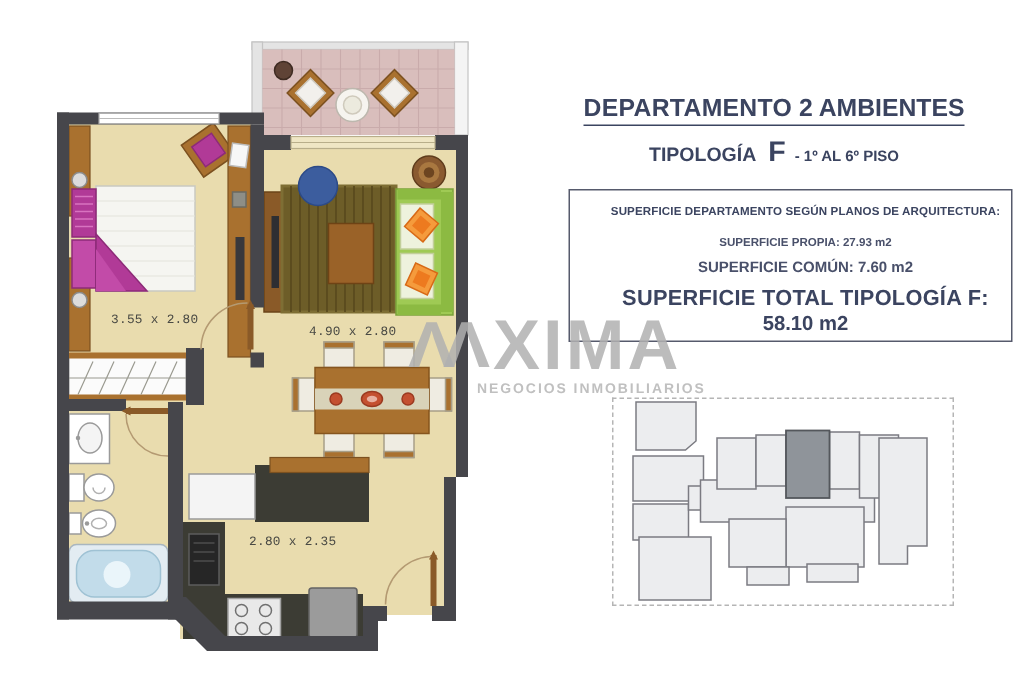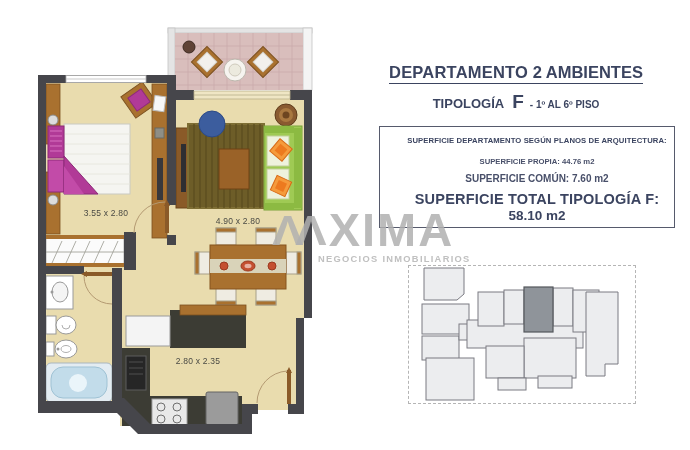--- a/index.html
+++ b/index.html
@@ -1,20 +1,20 @@
 <!DOCTYPE html>
 <html><head>
 <meta charset="utf-8">
 <style>
   html,body{margin:0;padding:0;background:#fff;}
   .canvas{position:relative;width:690px;height:450px;background:#ffffff;overflow:hidden;
           font-family:"Liberation Sans",sans-serif;}
   .plan-svg{position:absolute;left:0;top:0;z-index:1;}
   .dim{position:absolute;z-index:2;font-size:8.5px;color:#4a4a44;letter-spacing:.2px;
-       text-align:center;width:64px;}
+       width:64px;font-family:Liberation Mono, monospace;}
   
   .watermark{position:absolute;left:272px;top:206px;z-index:3;color:#c3c3c3;
              line-height:1;pointer-events:none;}
   .wm-row{display:flex;align-items:flex-end;}
   .wm-logo{font-size:47px;font-weight:bold;letter-spacing:-8px;color:rgba(176,176,176,.85);
            transform:scaleY(.92);margin-right:10px;}
   .wm-name{font-size:47px;font-weight:bold;letter-spacing:2px;color:rgba(176,176,176,.85);}
   .wm-tagline{font-size:9.3px;font-weight:bold;letter-spacing:1.3px;color:#c0c0c0;
               margin-top:2px;padding-left:46px;}
   
@@ -262,21 +262,21 @@
     <div class="wm-tagline">NEGOCIOS INMOBILIARIOS</div>
   </div>
 
   <div class="title-block">
     <span class="title-line1"><span class="t-reg">DEPARTAMENTO</span> <span class="t-bold">2 AMBIENTES</span></span>
     <div class="title-line2"><span>TIPOLOGÍA</span><span class="t-type">F</span><span class="t-floors">- 1º AL 6º PISO</span></div>
   </div>
 
   <div class="surface-box">
     <div class="sb-heading">SUPERFICIE DEPARTAMENTO SEGÚN PLANOS DE ARQUITECTURA:</div>
-    <div class="sb-own">SUPERFICIE PROPIA: 44.76 m2</div>
+    <div class="sb-own">SUPERFICIE PROPIA: 27.93 m2</div>
     <div class="sb-common">SUPERFICIE COMÚN: 7.60 m2</div>
     <div class="sb-total">SUPERFICIE TOTAL TIPOLOGÍA F:</div>
     <div class="sb-value">58.10 m2</div>
   </div>
 
   <div class="keyplan">
     <svg width="226" height="137" viewBox="0 0 226 137">
       <g fill="#ecedef" stroke="#7b7b82" stroke-width="1">
         <polygon points="15,2 55,2 55,28 48,34 15,34"></polygon>
         <rect x="13" y="38" width="47" height="30"></rect>

